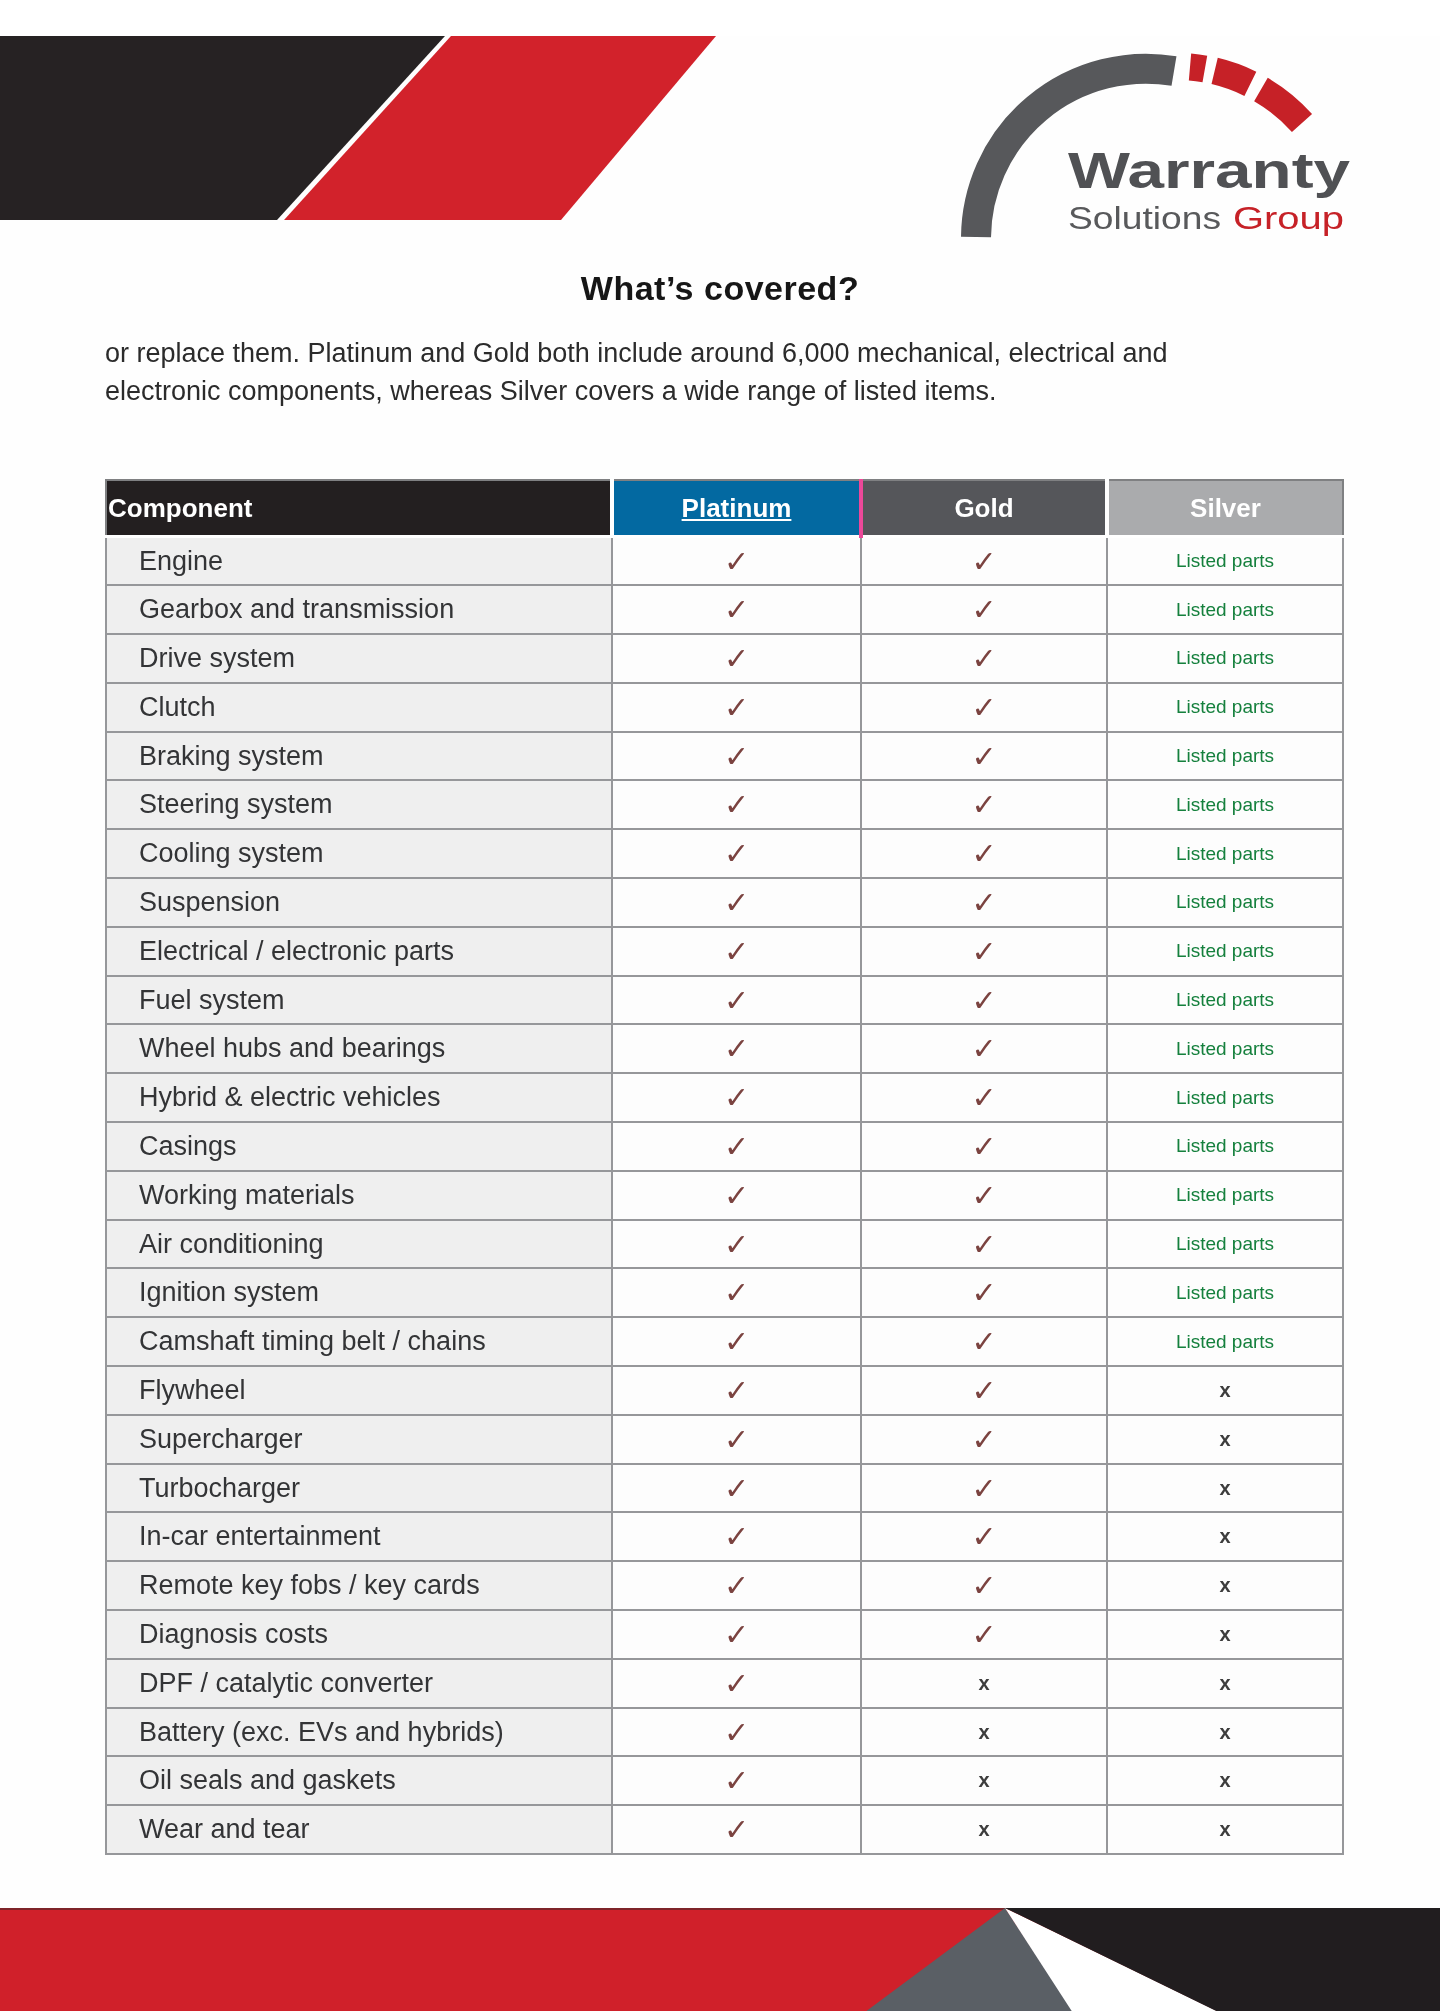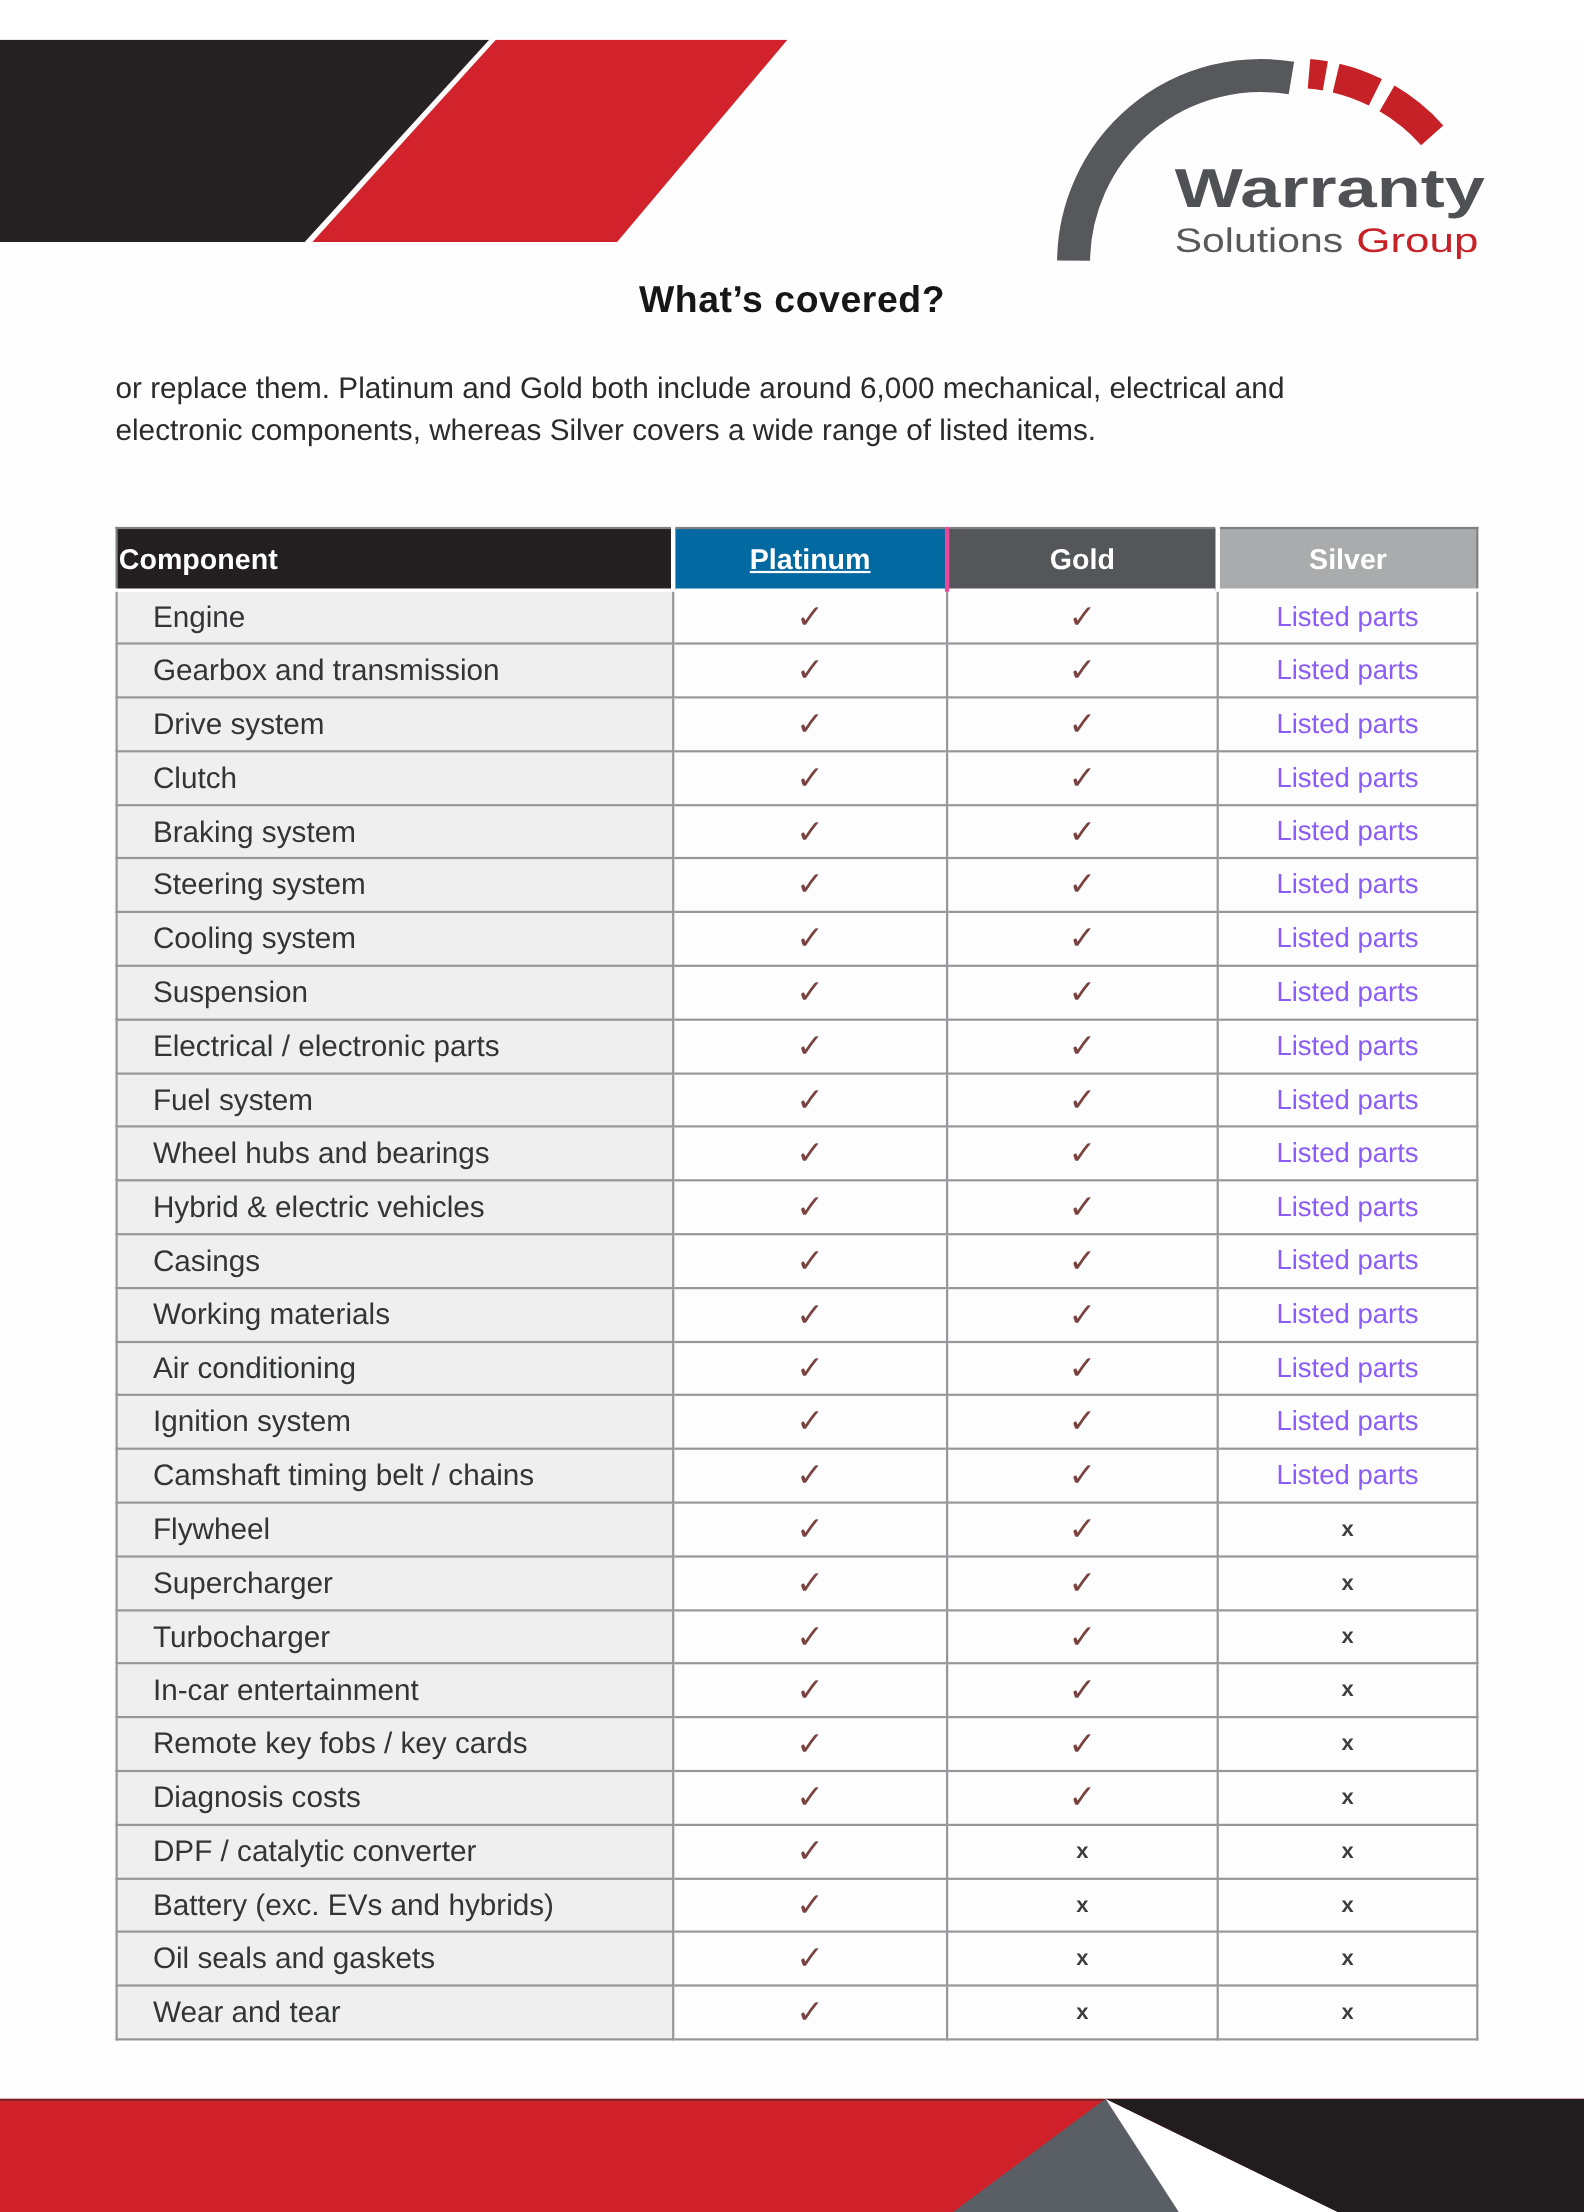--- a/index.html
+++ b/index.html
@@ -10,21 +10,21 @@
   .top-deco{position:absolute;left:0;top:0;width:780px;height:184px;}
   .top-deco .black{position:absolute;inset:0;background:#262223;
       clip-path:polygon(0 0,445px 0,277px 184px,0 184px);}
   .top-deco .red{position:absolute;inset:0;background:#d2222b;
       clip-path:polygon(451px 0,716px 0,561px 184px,284px 184px);}
 
   
   .logo{position:absolute;left:950px;top:5px;width:400px;height:200px;}
 
   
-  .heading{position:absolute;left:0;top:218px;width:1440px;text-align:center;
+  .heading{position:absolute;left:0;top:233px;width:1440px;text-align:center;
       font-size:34px;font-weight:bold;color:#161616;letter-spacing:0.5px;}
   .intro{position:absolute;left:105px;top:299px;width:1260px;
       font-size:27px;line-height:37.5px;color:#2b2b2b;}
   .intro div{white-space:nowrap;}
 
   
   table.coverage{position:absolute;left:105px;top:443px;width:1237px;
       border-collapse:collapse;table-layout:fixed;border:2px solid #7f8082;}
   .coverage th{height:52px;font-size:26px;font-weight:bold;color:#ffffff;
       border-bottom:3px solid #ffffff;vertical-align:middle;}
@@ -32,21 +32,21 @@
   .coverage th.h-plat{background:#0369a1;border-left:4px solid #fff;text-decoration:underline;}
   .coverage th.h-gold{background:#55565a;border-left:4px solid #ec4899;}
   .coverage th.h-silv{background:#aaabad;border-left:4px solid #fff;}
   .coverage tr{height:48.8px;}
   .coverage td{border:2px solid #96979a;vertical-align:middle;}
   .coverage td.c-name{background:#efefef;font-size:27px;color:#333436;
       padding-left:32px;white-space:nowrap;}
   .coverage td.c-val{background:#fdfdfd;text-align:center;}
   .check{font-family:"DejaVu Sans",sans-serif;font-size:30px;font-weight:bold;color:#7b4340;}
   .cross{font-size:20px;font-weight:bold;color:#3d3d3d;}
-  .listed{font-size:25px;color:#8b5cf6;}
+  .listed{font-size:19px;color:#15803d;}
 
   
   .bottom-deco{position:absolute;left:0;top:1872px;width:1440px;height:139px;}
   .bottom-deco .red{position:absolute;inset:0;background:#d0202a;border-top:2px solid #7e2429;}
   .bottom-deco .slate{position:absolute;inset:0;background:#5a5f65;
       clip-path:polygon(1005px 0,1097px 139px,818px 139px);}
   .bottom-deco .white{position:absolute;inset:0;background:#ffffff;
       clip-path:polygon(1005px 0,1291px 139px,1095px 139px);}
   .bottom-deco .black{position:absolute;inset:0;background:#211d1f;
       clip-path:polygon(1005px 0,1440px 0,1440px 139px,1290px 139px);}

